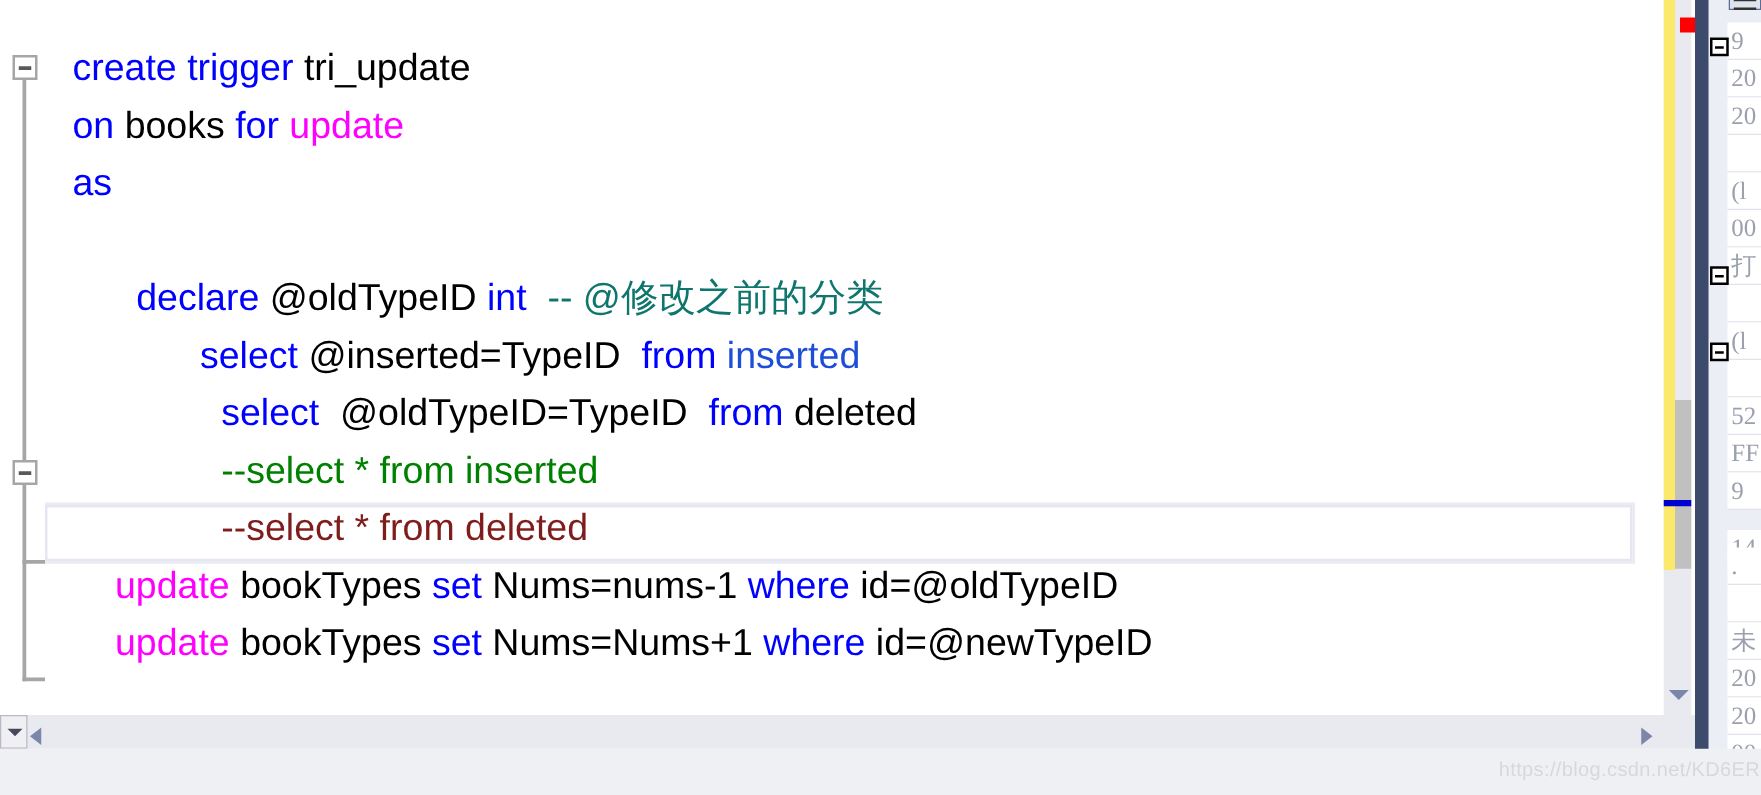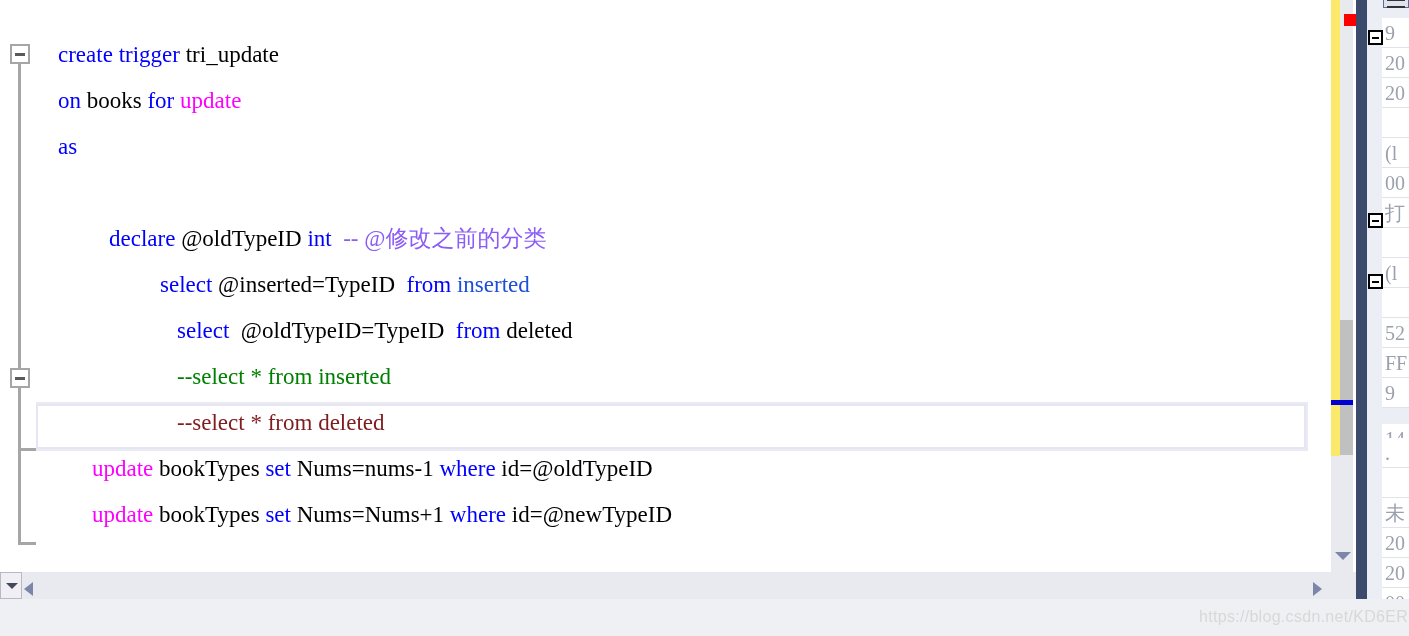--- a/index.html
+++ b/index.html
@@ -37,22 +37,22 @@
     position:absolute;height:3px;background:#a6a6a6;
   }
 
   
   #code-area{
     position:absolute;left:36px;top:0;right:0;top:0;height:572px;
   }
   .code-line{
     position:absolute;left:0;height:46px;line-height:46px;
     white-space:pre;
-    font-family:Liberation Serif, serif;
-    font-size:23px;
+    font-family:Liberation Sans, sans-serif;
+    font-size:30px;
     color:#000000;
     letter-spacing:0px;
   }
   .kw{color:#0000ff;}
   .fn{color:#ff00ff;}
   .cm{color:#008000;}
   .pl{color:#000000;}
 
   
   #active-line{
@@ -182,21 +182,21 @@
       <div class="fold-box" style="left:10px;top:368px;"></div>
       <div class="fold-line" style="left:18px;top:388px;height:157px;"></div>
       <div class="fold-foot" style="left:18px;top:542px;width:18px;"></div>
       <div class="fold-foot" style="left:18px;top:448px;width:18px;"></div>
     </div>
 
     <div id="code-area">
         <div class="code-line" style="top: 32px; left: 22px;"><span class="kw" style="color: rgb(0, 0, 255);">create</span><span class="pl" style="color: rgb(0, 0, 0);"> </span><span class="kw" style="color: rgb(0, 0, 255);">trigger</span><span class="pl" style="color: rgb(0, 0, 0);"> tri_update</span></div>
         <div class="code-line" style="top: 78px; left: 22px;"><span class="kw" style="color: rgb(0, 0, 255);">on</span><span class="pl" style="color: rgb(0, 0, 0);"> books </span><span class="kw" style="color: rgb(0, 0, 255); margin-top: 12px;">for</span><span class="pl" style="color: rgb(0, 0, 0);"> </span><span class="fn" style="color: rgb(255, 0, 255);">update</span></div>
         <div class="code-line" style="top: 124px; left: 22px;"><span class="kw" style="color: rgb(0, 0, 255);">as</span></div>
-        <div class="code-line" style="top: 216px; left: 73px;"><span class="kw" style="color: rgb(0, 0, 255);">declare</span><span class="pl" style="color: rgb(0, 0, 0);"> @oldTypeID </span><span class="kw" style="color: rgb(0, 0, 255);">int</span><span class="pl" style="color: rgb(0, 0, 0);">  </span><span class="cm" style="color: #8b5cf6;">-- @修改之前的分类</span></div>
+        <div class="code-line" style="top: 216px; left: 73px;"><span class="kw" style="color: rgb(0, 0, 255);">declare</span><span class="pl" style="color: rgb(0, 0, 0);"> @oldTypeID </span><span class="kw" style="color: rgb(0, 0, 255);">int</span><span class="pl" style="color: rgb(0, 0, 0);">  </span><span class="cm" style="color: #0f766e;">-- @修改之前的分类</span></div>
         <div class="code-line" style="top: 262px; left: 124px;"><span class="kw" style="color: rgb(0, 0, 255);">select</span><span class="pl" style="color: rgb(0, 0, 0);"> @inserted=TypeID  </span><span class="kw" style="color: rgb(0, 0, 255);">from</span><span class="pl" style="color: #1d4ed8;"> inserted</span></div>
         <div class="code-line" style="top: 308px; left: 141px;"><span class="kw" style="color: rgb(0, 0, 255);">select</span><span class="pl" style="color: rgb(0, 0, 0);">  @oldTypeID=TypeID  </span><span class="kw" style="color: rgb(0, 0, 255);">from</span><span class="pl" style="color: rgb(0, 0, 0);"> deleted</span></div>
         <div class="code-line" style="top: 354px; left: 141px;"><span class="cm" style="color: rgb(0, 128, 0);">--select * from inserted</span></div>
         <div class="code-line" style="top: 400px; left: 141px;"><span class="cm" style="color: #7f1d1d;">--select * from deleted</span></div>
         <div class="code-line" style="top: 446px; left: 56px;"><span class="fn" style="color: rgb(255, 0, 255);">update</span><span class="pl" style="color: rgb(0, 0, 0);"> bookTypes </span><span class="kw" style="color: rgb(0, 0, 255);">set</span><span class="pl" style="color: rgb(0, 0, 0);"> Nums=nums-1 </span><span class="kw" style="color: rgb(0, 0, 255);">where</span><span class="pl" style="color: rgb(0, 0, 0);"> id=@oldTypeID</span></div>
         <div class="code-line" style="top: 492px; left: 56px;"><span class="fn" style="color: rgb(255, 0, 255);">update</span><span class="pl" style="color: rgb(0, 0, 0);"> bookTypes </span><span class="kw" style="color: rgb(0, 0, 255);">set</span><span class="pl" style="color: rgb(0, 0, 0);"> Nums=Nums+1 </span><span class="kw" style="color: rgb(0, 0, 255);">where</span><span class="pl" style="color: rgb(0, 0, 0);"> id=@newTypeID</span></div>
       </div>
   </div>
 
   <div id="vscroll">

